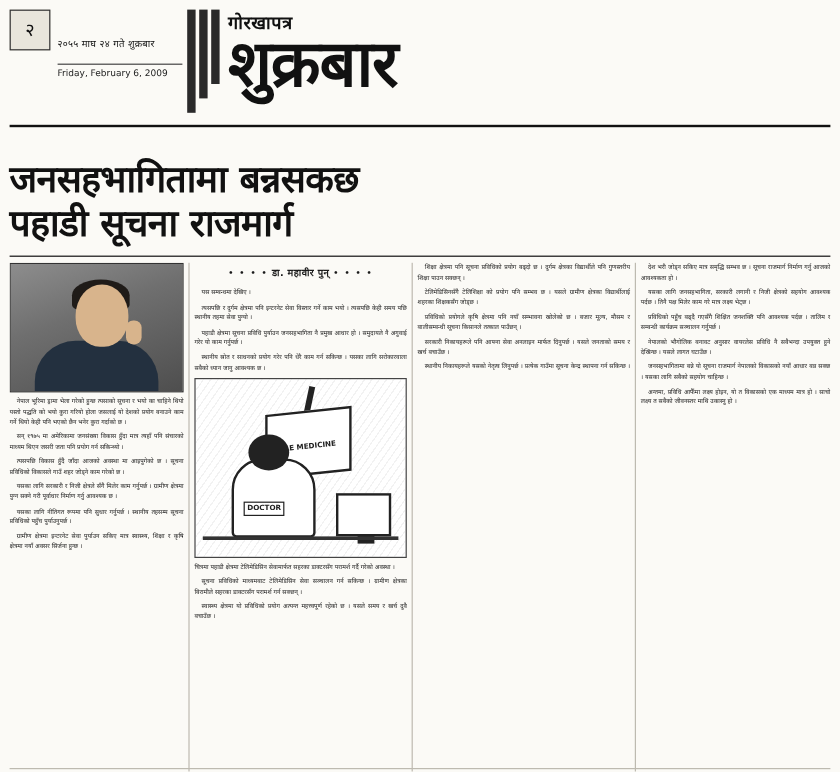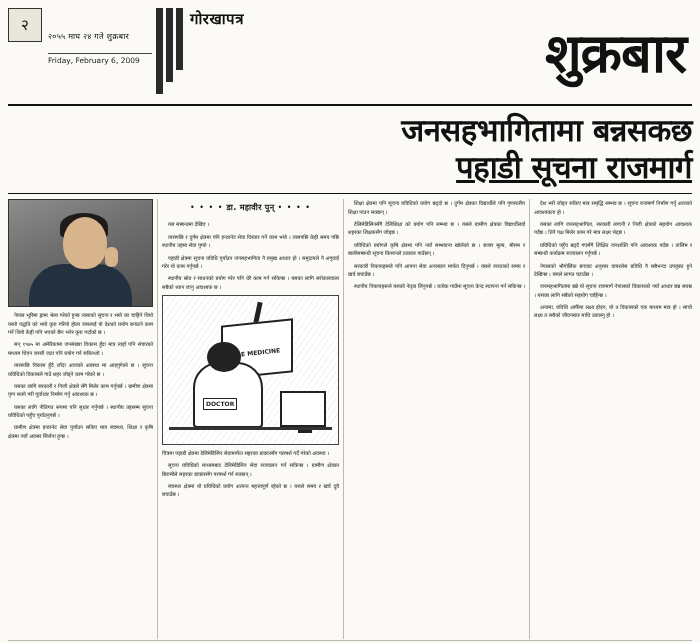--- a/index.html
+++ b/index.html
@@ -80,42 +80,42 @@
     letter-spacing:0.5px;
     margin-top:2px;
     margin-right:4px;
   }
   .paper-name {
     font-size:54px;
     font-weight:bold;
     line-height:0.95;
     letter-spacing:-1px;
     margin-top:0px;
-    text-align:right;
+    text-align:left;
     font-family:"DejaVu Sans", sans-serif;
   }
 
   
   .headline {
-    text-align:right;
+    text-align:left;
     border-bottom:1.5px solid #111;
     padding:6px 0 8px 0;
+    margin-top:20px;
   }
   .headline .l1 {
     font-size:31px;
     font-weight:bold;
     line-height:1.18;
     letter-spacing:-0.5px;
   }
   .headline .l2 {
     font-size:31px;
     font-weight:bold;
     line-height:1.18;
     letter-spacing:-0.5px;
-    text-decoration:underline;
   }
 
   
   .content {
     display:flex;
     margin-top:5px;
     height:440px;
   }
   .col {
     font-size:5.1px;

